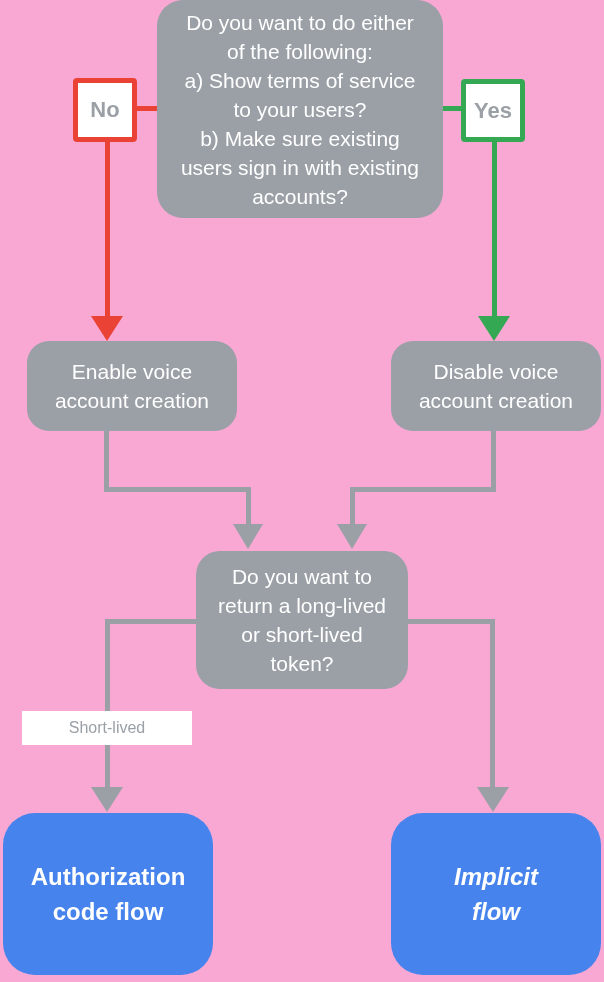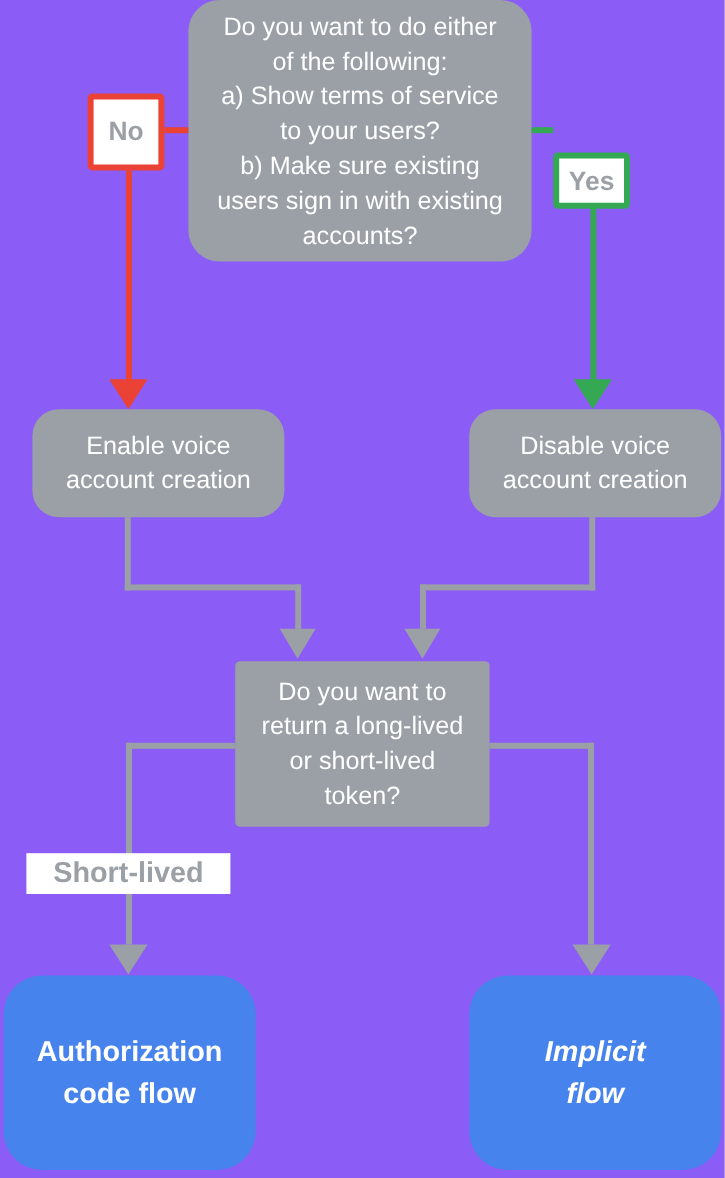--- a/index.html
+++ b/index.html
@@ -1,20 +1,20 @@
 <!DOCTYPE html>
 <html><head>
 <meta charset="utf-8">
 <style>
   html, body { margin: 0; padding: 0; background: #ffffff; }
   #canvas {
     position: relative;
     width: 604px;
     height: 982px;
-    background: #8b5cf6;
+    background: #f9a8d4;
     font-family: "Liberation Sans", "DejaVu Sans", sans-serif;
     overflow: hidden;
   }
   .node {
     position: absolute;
     display: flex;
     align-items: center;
     justify-content: center;
     text-align: center;
     white-space: pre-line;
@@ -50,22 +50,22 @@
   }
   .badge.no  { border: 5px solid #ea4335; }
   .badge.yes { border: 5px solid #34a853; }
   .decision-label {
     position: absolute;
     display: flex;
     align-items: center;
     justify-content: center;
     background: #ffffff;
     color: #9aa0a6;
-    font-size: 24px;
-    font-weight: bold;
+    font-size: 16px;
+    font-weight: normal;
     z-index: 2;
   }
   .line { position: absolute; background: #9aa0a6; z-index: 1; }
   .line.red   { background: #ea4335; }
   .line.green { background: #34a853; }
   .arrowhead {
     position: absolute;
     width: 0; height: 0;
     border-left: 16px solid transparent;
     border-right: 16px solid transparent;
@@ -76,21 +76,21 @@
   .arrowhead.green { border-top-color: #34a853; }
   .arrowhead.small {
     border-left-width: 15px;
     border-right-width: 15px;
     border-top-width: 25px;
   }
 
   
   #top-question   { left: 157px; top: 0px;   width: 286px; height: 218px; border-radius: 26px; }
   #no-badge       { left: 73px;  top: 78px;  width: 64px;  height: 64px; }
-  #yes-badge      { left: 461px; top: 79px;  width: 64px;  height: 47px; margin-top: 48px; }
+  #yes-badge      { left: 461px; top: 79px;  width: 64px;  height: 63px; }
   #enable-node    { left: 3px;   top: 341px; width: 210px; height: 90px; margin-left: 24px; }
   #disable-node   { left: 391px; top: 341px; width: 210px; height: 90px; }
   #token-question { left: 196px; top: 551px; width: 212px; height: 138px; }
   #short-label    { left: 22px;  top: 711px; width: 170px; height: 34px; }
   #long-label     { left: 409px; top: 711px; width: 170px; height: 34px; }
   #auth-node      { left: 3px;   top: 813px; width: 210px; height: 162px; }
   #implicit-node  { left: 391px; top: 813px; width: 210px; height: 162px; font-style: italic; }
 </style>
 </head>
 <body>
@@ -124,21 +124,21 @@
   <div class="line" style="left:104px; top:431px; width:5px; height:61px;"></div>
   <div class="line" style="left:104px; top:487px; width:146px; height:5px;"></div>
   <div class="line" style="left:246px; top:487px; width:5px; height:37px;"></div>
   <div class="arrowhead small" style="left:233px; top:524px;"></div>
 
   <div class="line" style="left:491px; top:431px; width:5px; height:61px;"></div>
   <div class="line" style="left:350px; top:487px; width:146px; height:5px;"></div>
   <div class="line" style="left:350px; top:487px; width:5px; height:37px;"></div>
   <div class="arrowhead small" style="left:337px; top:524px;"></div>
 
-  <div id="token-question" class="node gray-node" style="border-radius:4px;">Do you want to
+  <div id="token-question" class="node gray-node" style="border-radius:24px;">Do you want to
 return a long-lived
 or short-lived
 token?</div>
 
   <div class="line" style="left:105px; top:619px; width:91px; height:5px;"></div>
   <div class="line" style="left:105px; top:619px; width:5px; height:168px;"></div>
   <div class="arrowhead" style="left:91px; top:787px;"></div>
   <div id="short-label" class="decision-label">Short-lived</div>
 
   <div class="line" style="left:408px; top:619px; width:87px; height:5px;"></div>

